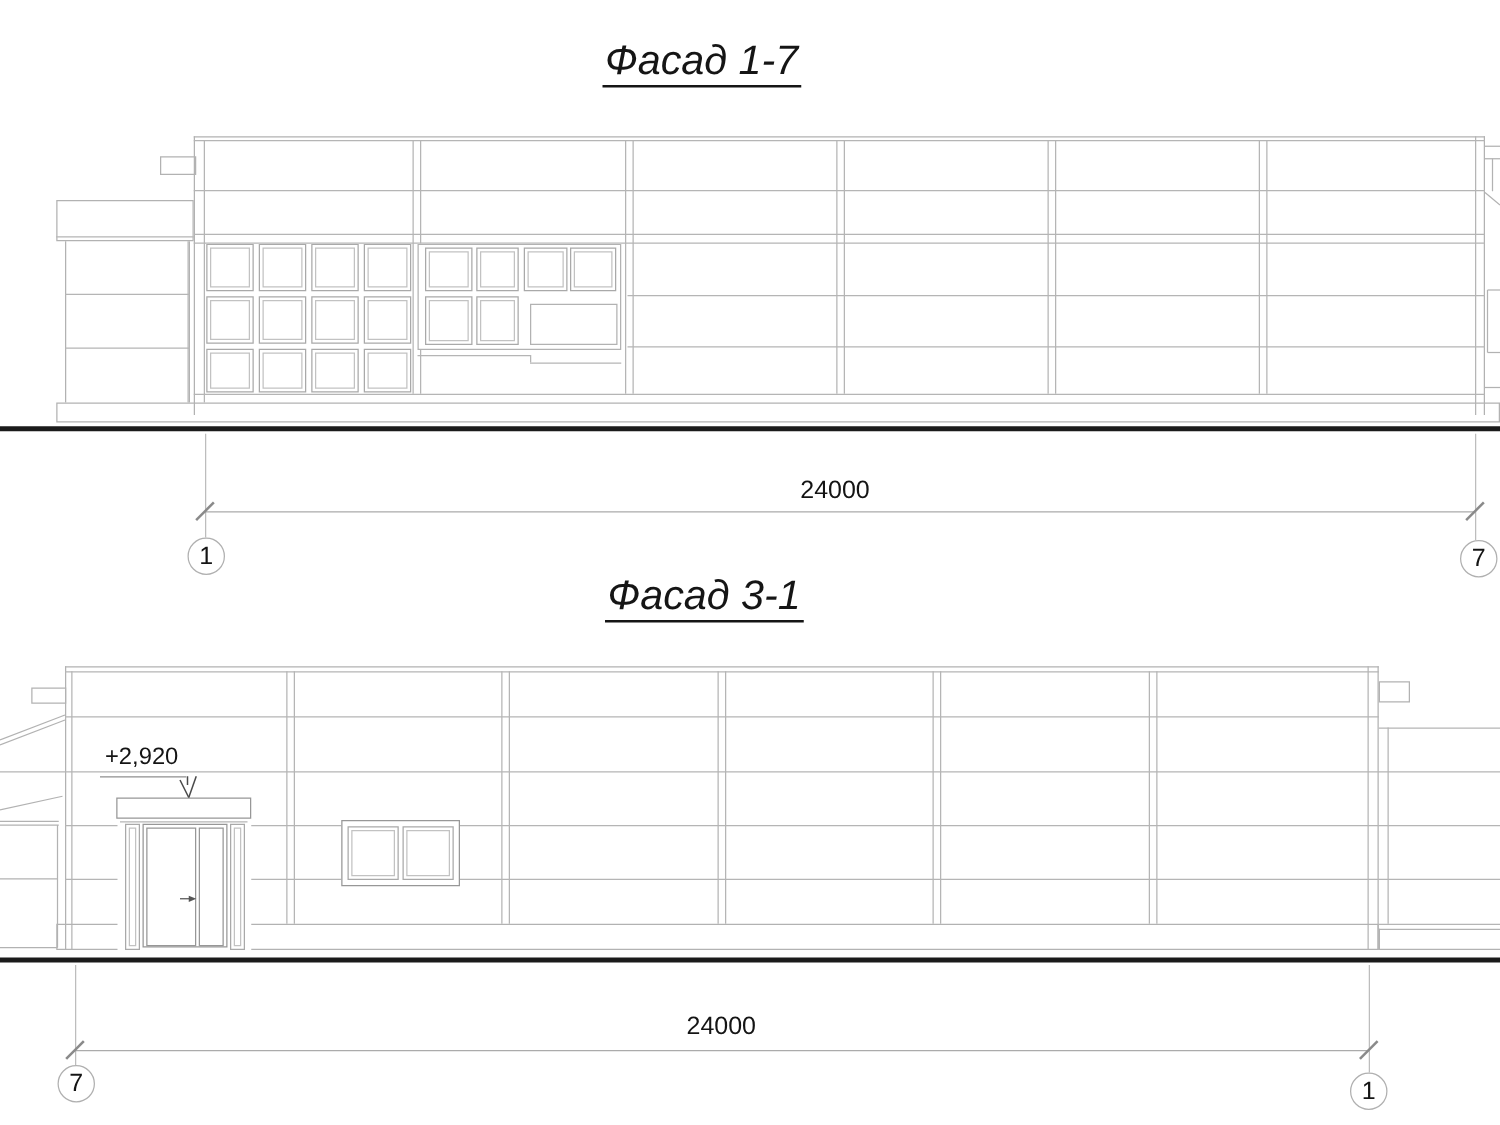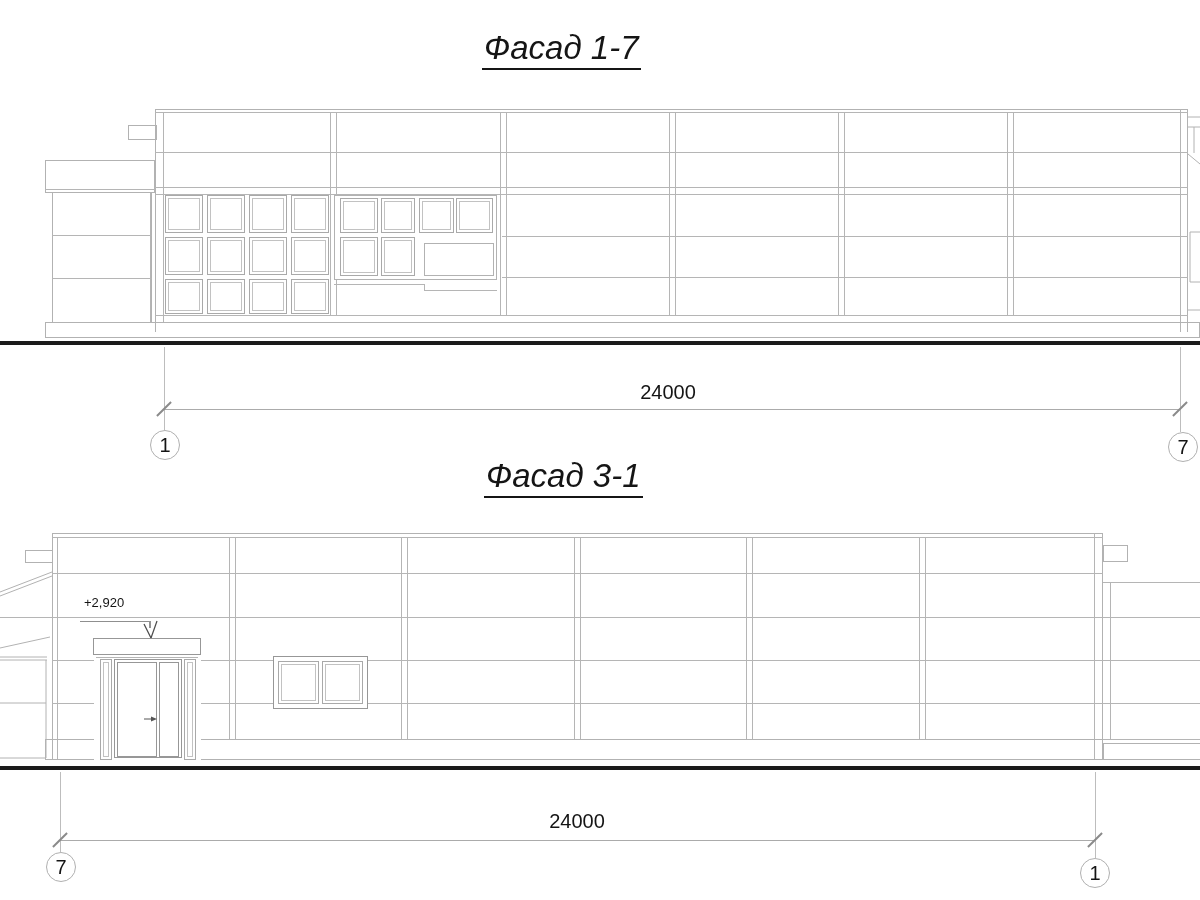--- a/index.html
+++ b/index.html
@@ -19,21 +19,21 @@
   .grid2{position:absolute;display:grid;grid-template-columns:repeat(2,1fr);gap:3px;box-sizing:border-box;}
   .ground{position:absolute;left:0;width:1200px;height:4px;background:#1b1b1b;}
   .tick{position:absolute;width:20px;height:0;border-top:2px solid #8a8a8a;transform:rotate(-45deg);}
   .dimline{position:absolute;height:0;border-top:1px solid #ababab;}
   .extline{position:absolute;width:0;border-left:1px solid #bdbdbd;}
   .axis{position:absolute;width:28px;height:28px;border:1px solid #b0b0b0;border-radius:50%;
         display:flex;align-items:center;justify-content:center;font-size:20px;color:#141414;background:#fff;}
   .title{position:absolute;font-size:33px;font-style:italic;color:#151515;
          border-bottom:2px solid #151515;padding:0 2px 1px 2px;white-space:nowrap;}
   .dimtext{position:absolute;width:140px;text-align:center;font-size:20px;color:#141414;}
-  .elevtext{position:absolute;font-size:13px;color:#141414;white-space:nowrap;}
+  .elevtext{position:absolute;font-size:19px;color:#141414;white-space:nowrap;}
   svg{position:absolute;overflow:visible;}
 </style>
 </head>
 <body>
 
 <div class="canvas">
 
   
   <div class="layer">
 

